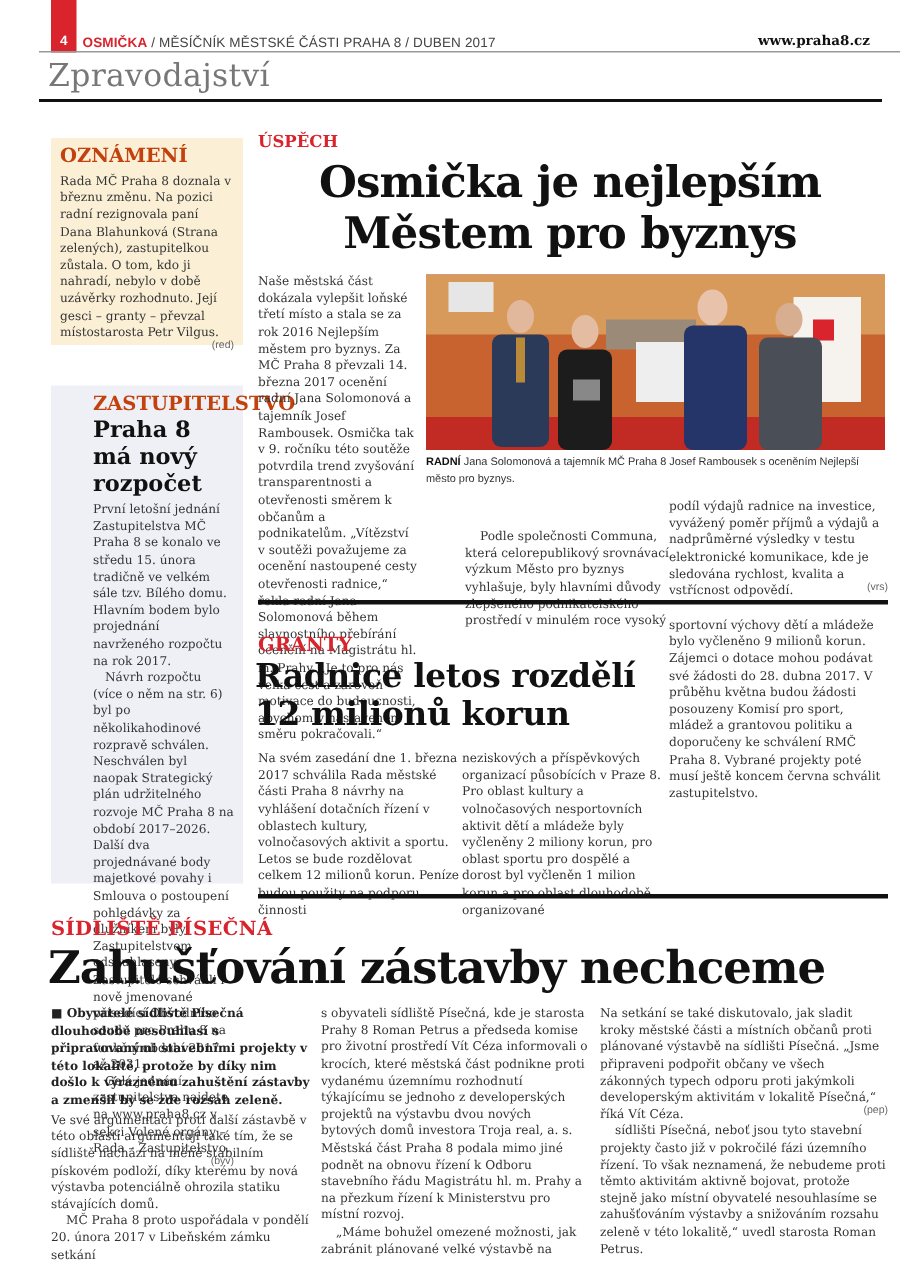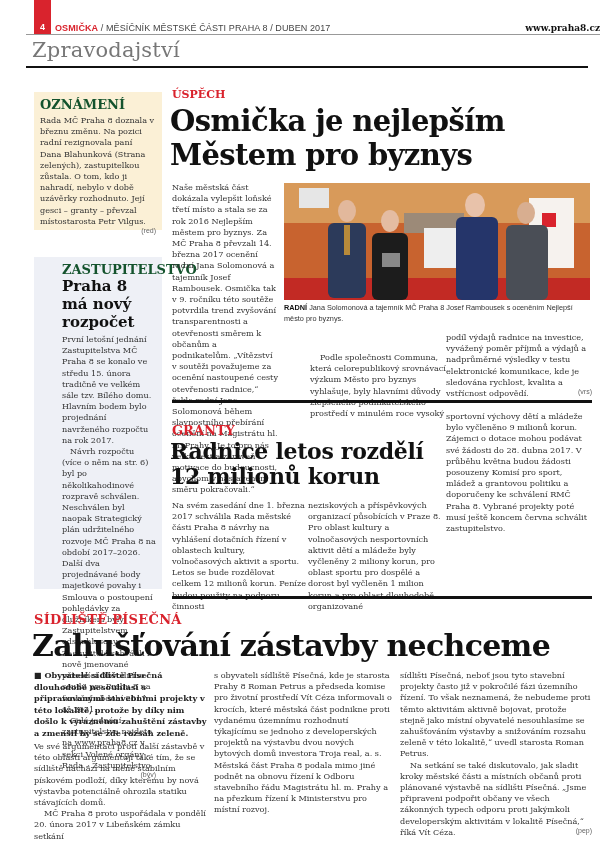--- a/index.html
+++ b/index.html
@@ -3,37 +3,37 @@
 <meta charset="utf-8">
 <style>
   * { box-sizing: border-box; margin: 0; padding: 0; }
   body { width: 600px; height: 849px; background: #fff; position: relative; overflow: hidden;
          font-family: "DejaVu Serif", serif; color: #222; }
   .abs { position: absolute; }
   .redtab { left: 34px; top: 0; width: 17px; height: 35px; background: #d9232d; }
   .pagenum { left: 34px; top: 22px; width: 17px; text-align: center; color: #fff; font: bold 9px "Liberation Sans", sans-serif; }
   .runhead { left: 55px; top: 23px; font: 9px "Liberation Sans", sans-serif; color: #444; letter-spacing: 0.1px; }
   .runhead .brand { color: #d9232d; font-weight: bold; }
-  .site { right: 0; top: 23px; font: bold 9px "DejaVu Serif", serif; color: #111; text-align: right; }
+  .site { right: 20px; top: 23px; font: bold 9px "DejaVu Serif", serif; color: #111; text-align: right; }
   .hr-thin { left: 26px; right: 0; top: 34px; height: 1px; background: #999; }
   .section { left: 32px; top: 38px; font: 21px "DejaVu Serif", serif; color: #777; letter-spacing: 0.2px; }
   .hr-thick { left: 26px; right: 12px; top: 66px; height: 2px; background: #111; }
 
   .box { left: 34px; width: 128px; padding: 5px 6px; }
   .box.b1 { top: 92px; height: 138px; background: #fbf0d6; }
   .box.b2 { top: 257px; height: 332px; background: #eef0f6; padding-left: 28px; }
-  .kicker { font: bold 13px "DejaVu Serif", serif; color: #14532d; line-height: 15px; }
+  .kicker { font: bold 13px "DejaVu Serif", serif; color: #c2410c; line-height: 15px; }
   .box .title { font: 900 15px "DejaVu Serif", serif; color: #111; line-height: 18px; font-weight: bold; }
   .box .text { font: 8.1px "DejaVu Serif", serif; line-height: 11.2px; color: #333; margin-top: 3px; }
   .box .text p { text-indent: 0; }
   .box .text p + p { text-indent: 8px; }
   .sig { font: 7px "Liberation Sans", sans-serif; color: #666; float: right; }
 
   .a1-kicker { left: 172px; top: 88px; font: bold 11px "DejaVu Serif", serif; color: #d9232d; text-align: right; }
-  .a1-title { left: 170px; top: 104px; width: 420px; font: bold 29px "DejaVu Serif", serif; line-height: 34px; color: #111; letter-spacing: -0.6px; }
+  .a1-title { left: 170px; top: 104px; width: 420px; font: bold 29px "DejaVu Serif", serif; line-height: 34px; color: #111; letter-spacing: -0.6px; text-align: center; }
   .col { font: 8.1px "DejaVu Serif", serif; line-height: 11.2px; color: #333; }
   .a1-c1 { left: 172px; top: 182px; width: 106px; }
   .photo { left: 284px; top: 183px; width: 306px; height: 117px; overflow: hidden; background: #b44a2f; }
   .caption { left: 284px; top: 303px; width: 306px; font: 7.3px "Liberation Sans", sans-serif; line-height: 10.5px; color: #333; }
   .caption b { color: #111; }
   .a1-c2 { left: 310px; top: 352px; width: 140px; }
   .a1-c3 { left: 446px; top: 332px; width: 146px; }
   .a1-c2 p { text-indent: 10px; }
   .rule { height: 3px; background: #111; }
 
@@ -125,17 +125,18 @@
 
 <div class="abs a3-kicker">SÍDLIŠTĚ PÍSEČNÁ</div>
 <div class="abs a3-title">Zahušťování zástavby nechceme</div>
 <div class="abs a3-lead">■ Obyvatelé sídliště Písečná dlouhodobě nesouhlasí s připravovanými stavebními projekty v této lokalitě, protože by díky nim došlo k výraznému zahuštění zástavby a zmenšil by se zde rozsah zeleně.</div>
 <div class="abs col a3-c1">
   <p>Ve své argumentaci proti další zástavbě v této oblasti argumentují také tím, že se sídliště nachází na méně stabilním pískovém podloží, díky kterému by nová výstavba potenciálně ohrozila statiku stávajících domů.</p>
   <p>MČ Praha 8 proto uspořádala v pondělí 20. února 2017 v Libeňském zámku setkání</p>
 </div>
 <div class="abs col a3-c2">
   <p>s obyvateli sídliště Písečná, kde je starosta Prahy 8 Roman Petrus a předseda komise pro životní prostředí Vít Céza informovali o krocích, které městská část podnikne proti vydanému územnímu rozhodnutí týkajícímu se jednoho z developerských projektů na výstavbu dvou nových bytových domů investora Troja real, a. s. Městská část Praha 8 podala mimo jiné podnět na obnovu řízení k Odboru stavebního řádu Magistrátu hl. m. Prahy a na přezkum řízení k Ministerstvu pro místní rozvoj.</p>
+  <p>„Máme bohužel omezené možnosti, jak zabránit plánované velké výstavbě na</p>
 </div>
 <div class="abs col a3-c3">
+  <p><span>Na setkání se také diskutovalo, jak sladit kroky městské části a místních občanů proti plánované výstavbě na sídlišti Písečná. „Jsme připraveni podpořit občany ve všech zákonných typech odporu proti jakýmkoli developerským aktivitám v lokalitě Písečná,“ říká Vít Céza.</span> <span class="sig">(pep)</span></p>
   <p>sídlišti Písečná, neboť jsou tyto stavební projekty často již v pokročilé fázi územního řízení. To však neznamená, že nebudeme proti těmto aktivitám aktivně bojovat, protože stejně jako místní obyvatelé nesouhlasíme se zahušťováním výstavby a snižováním rozsahu zeleně v této lokalitě,“ uvedl starosta Roman Petrus.</p>
-  <p><span>Na setkání se také diskutovalo, jak sladit kroky městské části a místních občanů proti plánované výstavbě na sídlišti Písečná. „Jsme připraveni podpořit občany ve všech zákonných typech odporu proti jakýmkoli developerským aktivitám v lokalitě Písečná,“ říká Vít Céza.</span> <span class="sig">(pep)</span></p>
 </div>
 
 </body></html>

